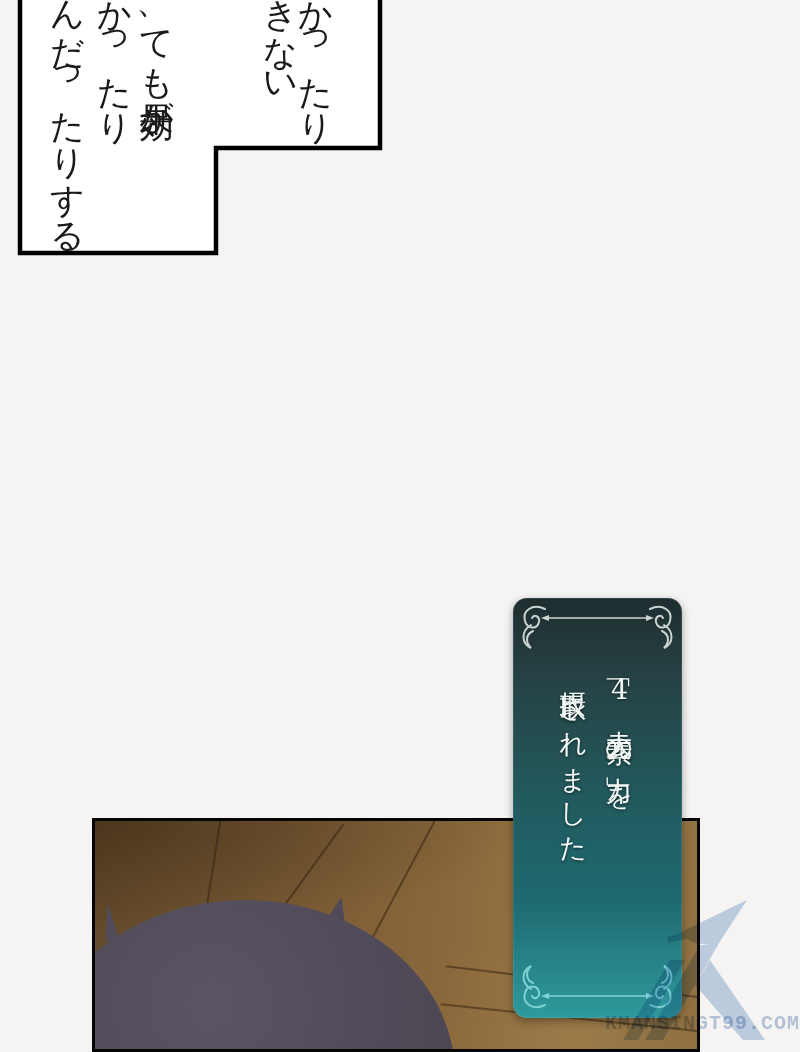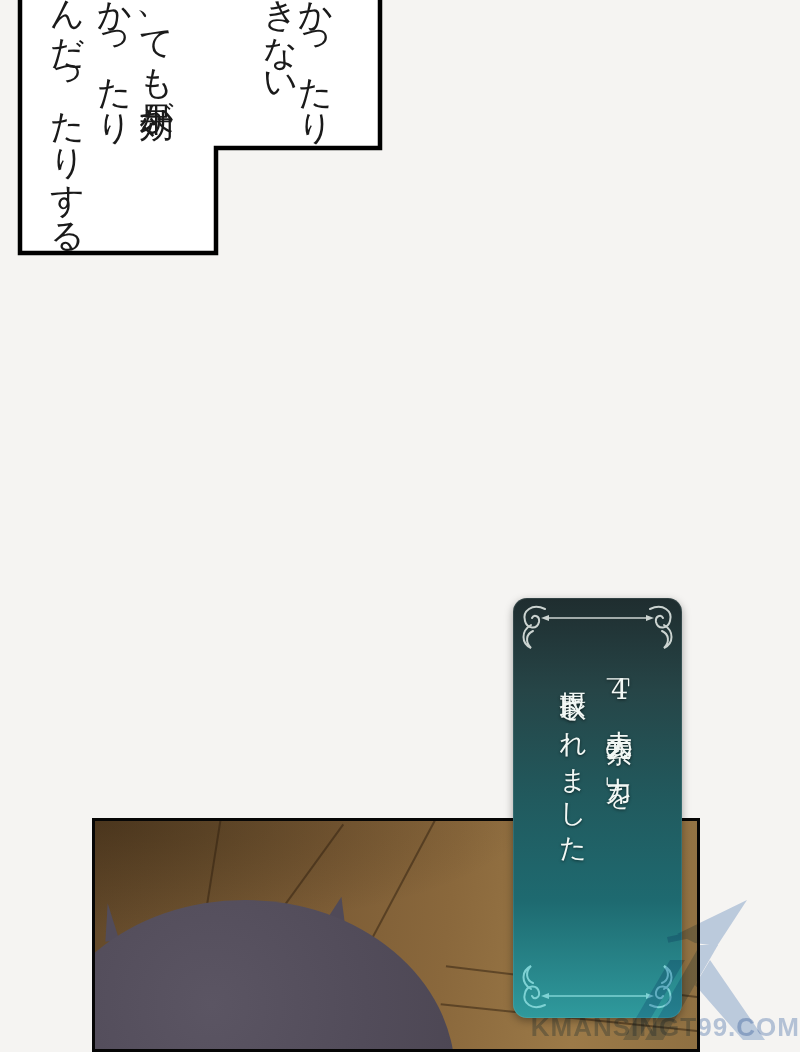--- a/index.html
+++ b/index.html
@@ -83,23 +83,23 @@
   .banner .line-right{left:93px;top:72px;}
   .banner .line-left{left:47px;top:72px;}
 
   
   .wm-logo{
     position:absolute;left:615px;top:890px;width:180px;height:150px;z-index:9;
     mix-blend-mode:multiply;opacity:0.85;
   }
   .wm-text{
     position:absolute;right:0px;top:1012px;z-index:9;
-    font-size:26px;font-weight:bold;letter-spacing:1px;
+    font-size:20px;font-weight:bold;letter-spacing:1px;
     color:#b7c7e0;mix-blend-mode:multiply;opacity:0.95;
-    font-family:Liberation Sans, sans-serif;
+    font-family:Liberation Mono, monospace;
   }
 </style>
 </head>
 <body>
 
 <div class="stage">
 
   <svg class="bubble-svg" viewBox="0 0 400 270" aria-hidden="true">
     <path d="M 380,-8 L 380,148 L 216,148 L 216,253 L 20,253 L 20,-8" fill="#ffffff" stroke="#000000" stroke-width="4.5" stroke-linejoin="miter"></path>
   </svg>

